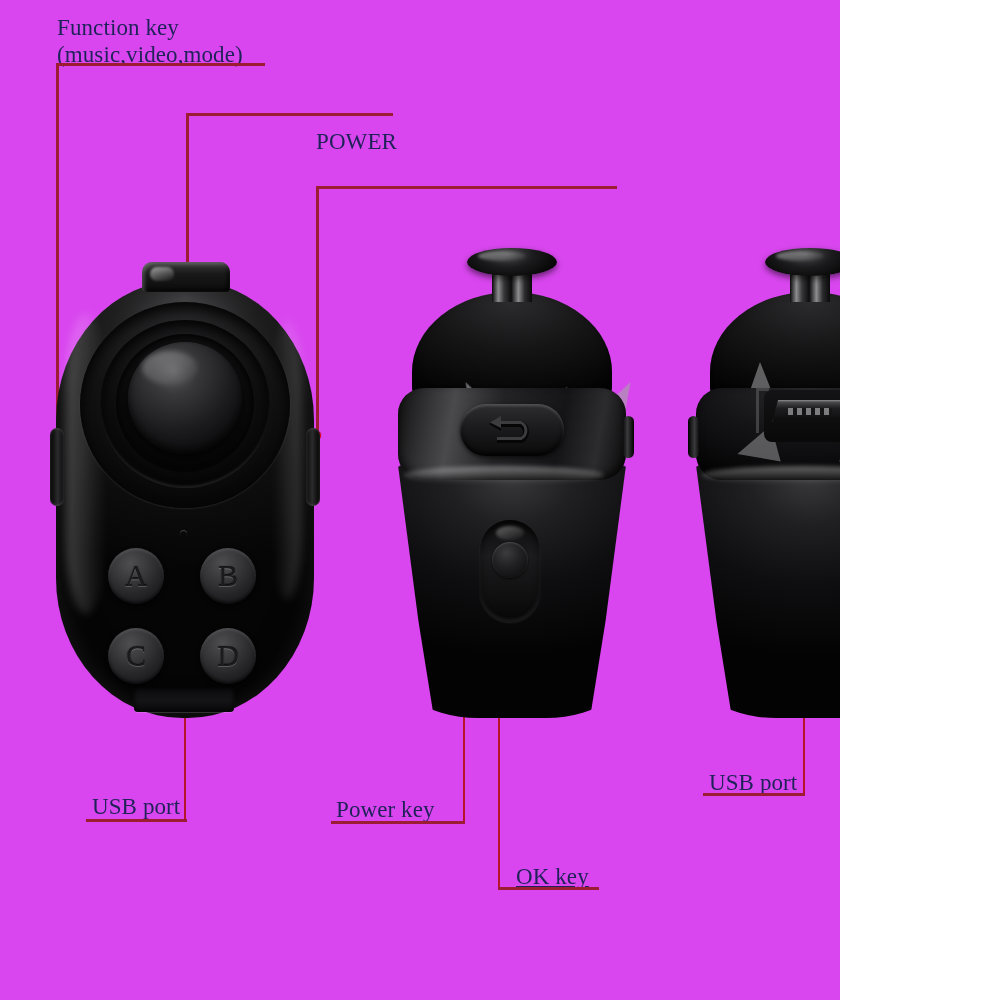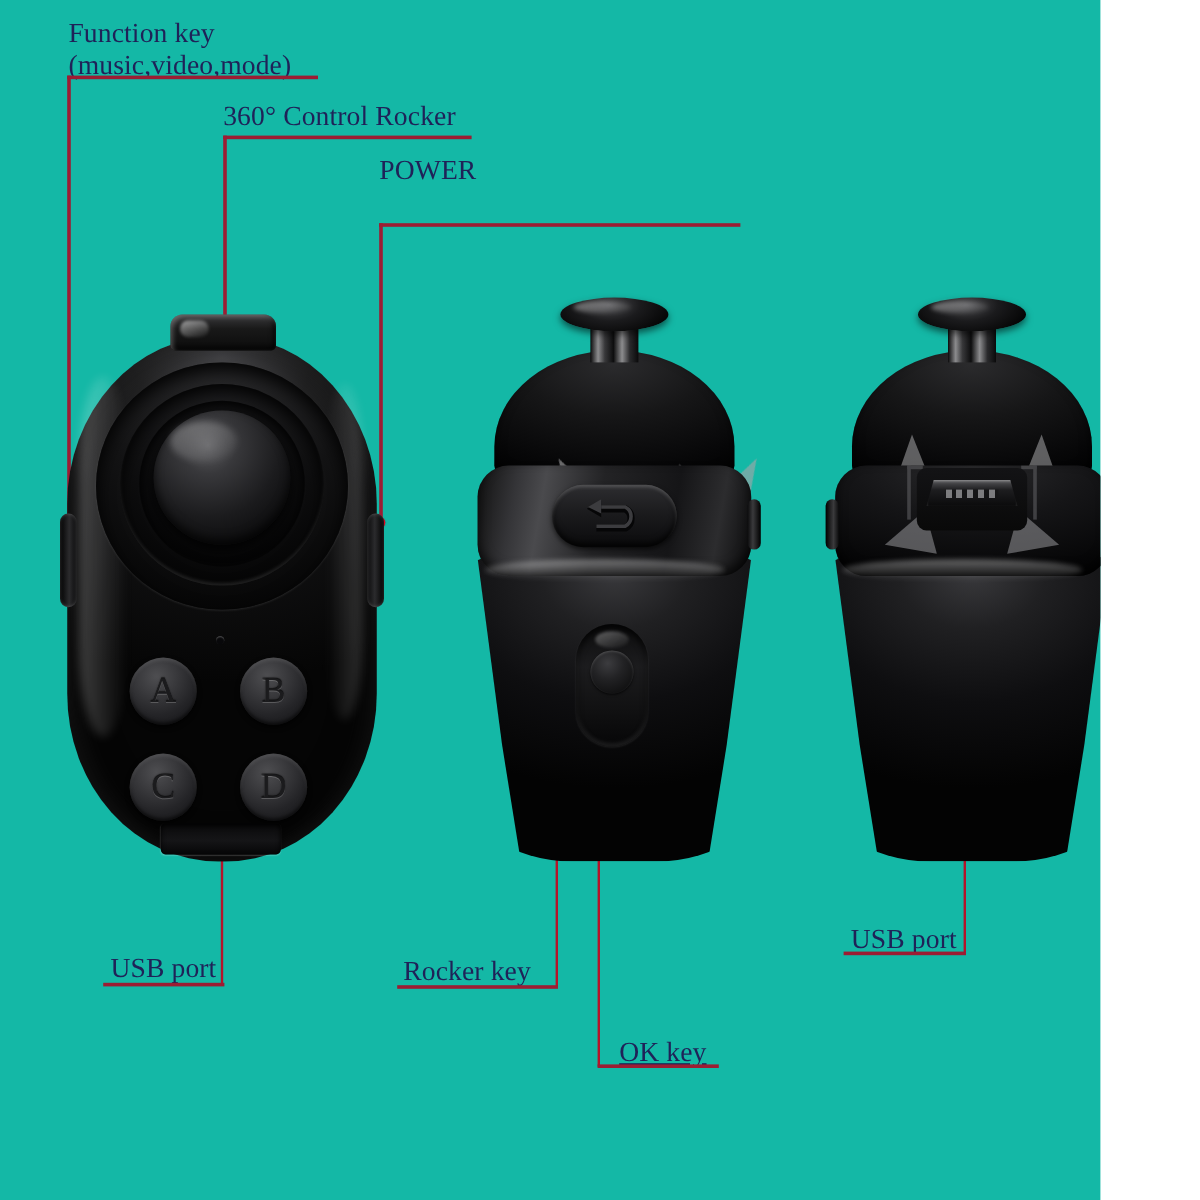--- a/index.html
+++ b/index.html
@@ -6,23 +6,23 @@
   html, body {
     margin: 0;
     padding: 0;
     background: #ffffff;
   }
   body {
     font-family: "Liberation Serif", "DejaVu Serif", serif;
   }
   #stage {
     position: relative;
-    width: 917px;
+    width: 840px;
     height: 1000px;
-    background: #14b8a6;
+    background: #d946ef;
     overflow: hidden;
   }
 
   
   .anno {
     position: absolute;
     color: #1f2258;
     font-family: "Liberation Serif", "DejaVu Serif", serif;
     font-size: 23px;
     line-height: 27px;
@@ -303,34 +303,31 @@
 </head>
 <body>
 
 <div id="stage">
 
   <div class="anno" style="left:57px; top:14px;">
     <span>Function key</span>
     <span class="l2">(music,video,mode)</span>
   </div>
 
-  <div class="anno" style="left:186px; top:83px;">
-    <span>360°  Control Rocker</span>
-  </div>
 
   <div class="anno" style="left:316px; top:128px;text-align:right;">
     <span>POWER</span>
   </div>
 
   <div class="anno" style="left:92px; top:793px;">
     <span>USB port</span>
   </div>
 
   <div class="anno" style="left:336px; top:796px;">
-    <span>Rocker key</span>
+    <span>Power key</span>
   </div>
 
   <div class="anno" style="left:516px; top:863px;text-decoration:underline;">
     <span>OK key</span>
   </div>
 
   <div class="anno" style="left:709px; top:769px;">
     <span>USB port</span>
   </div>
 

